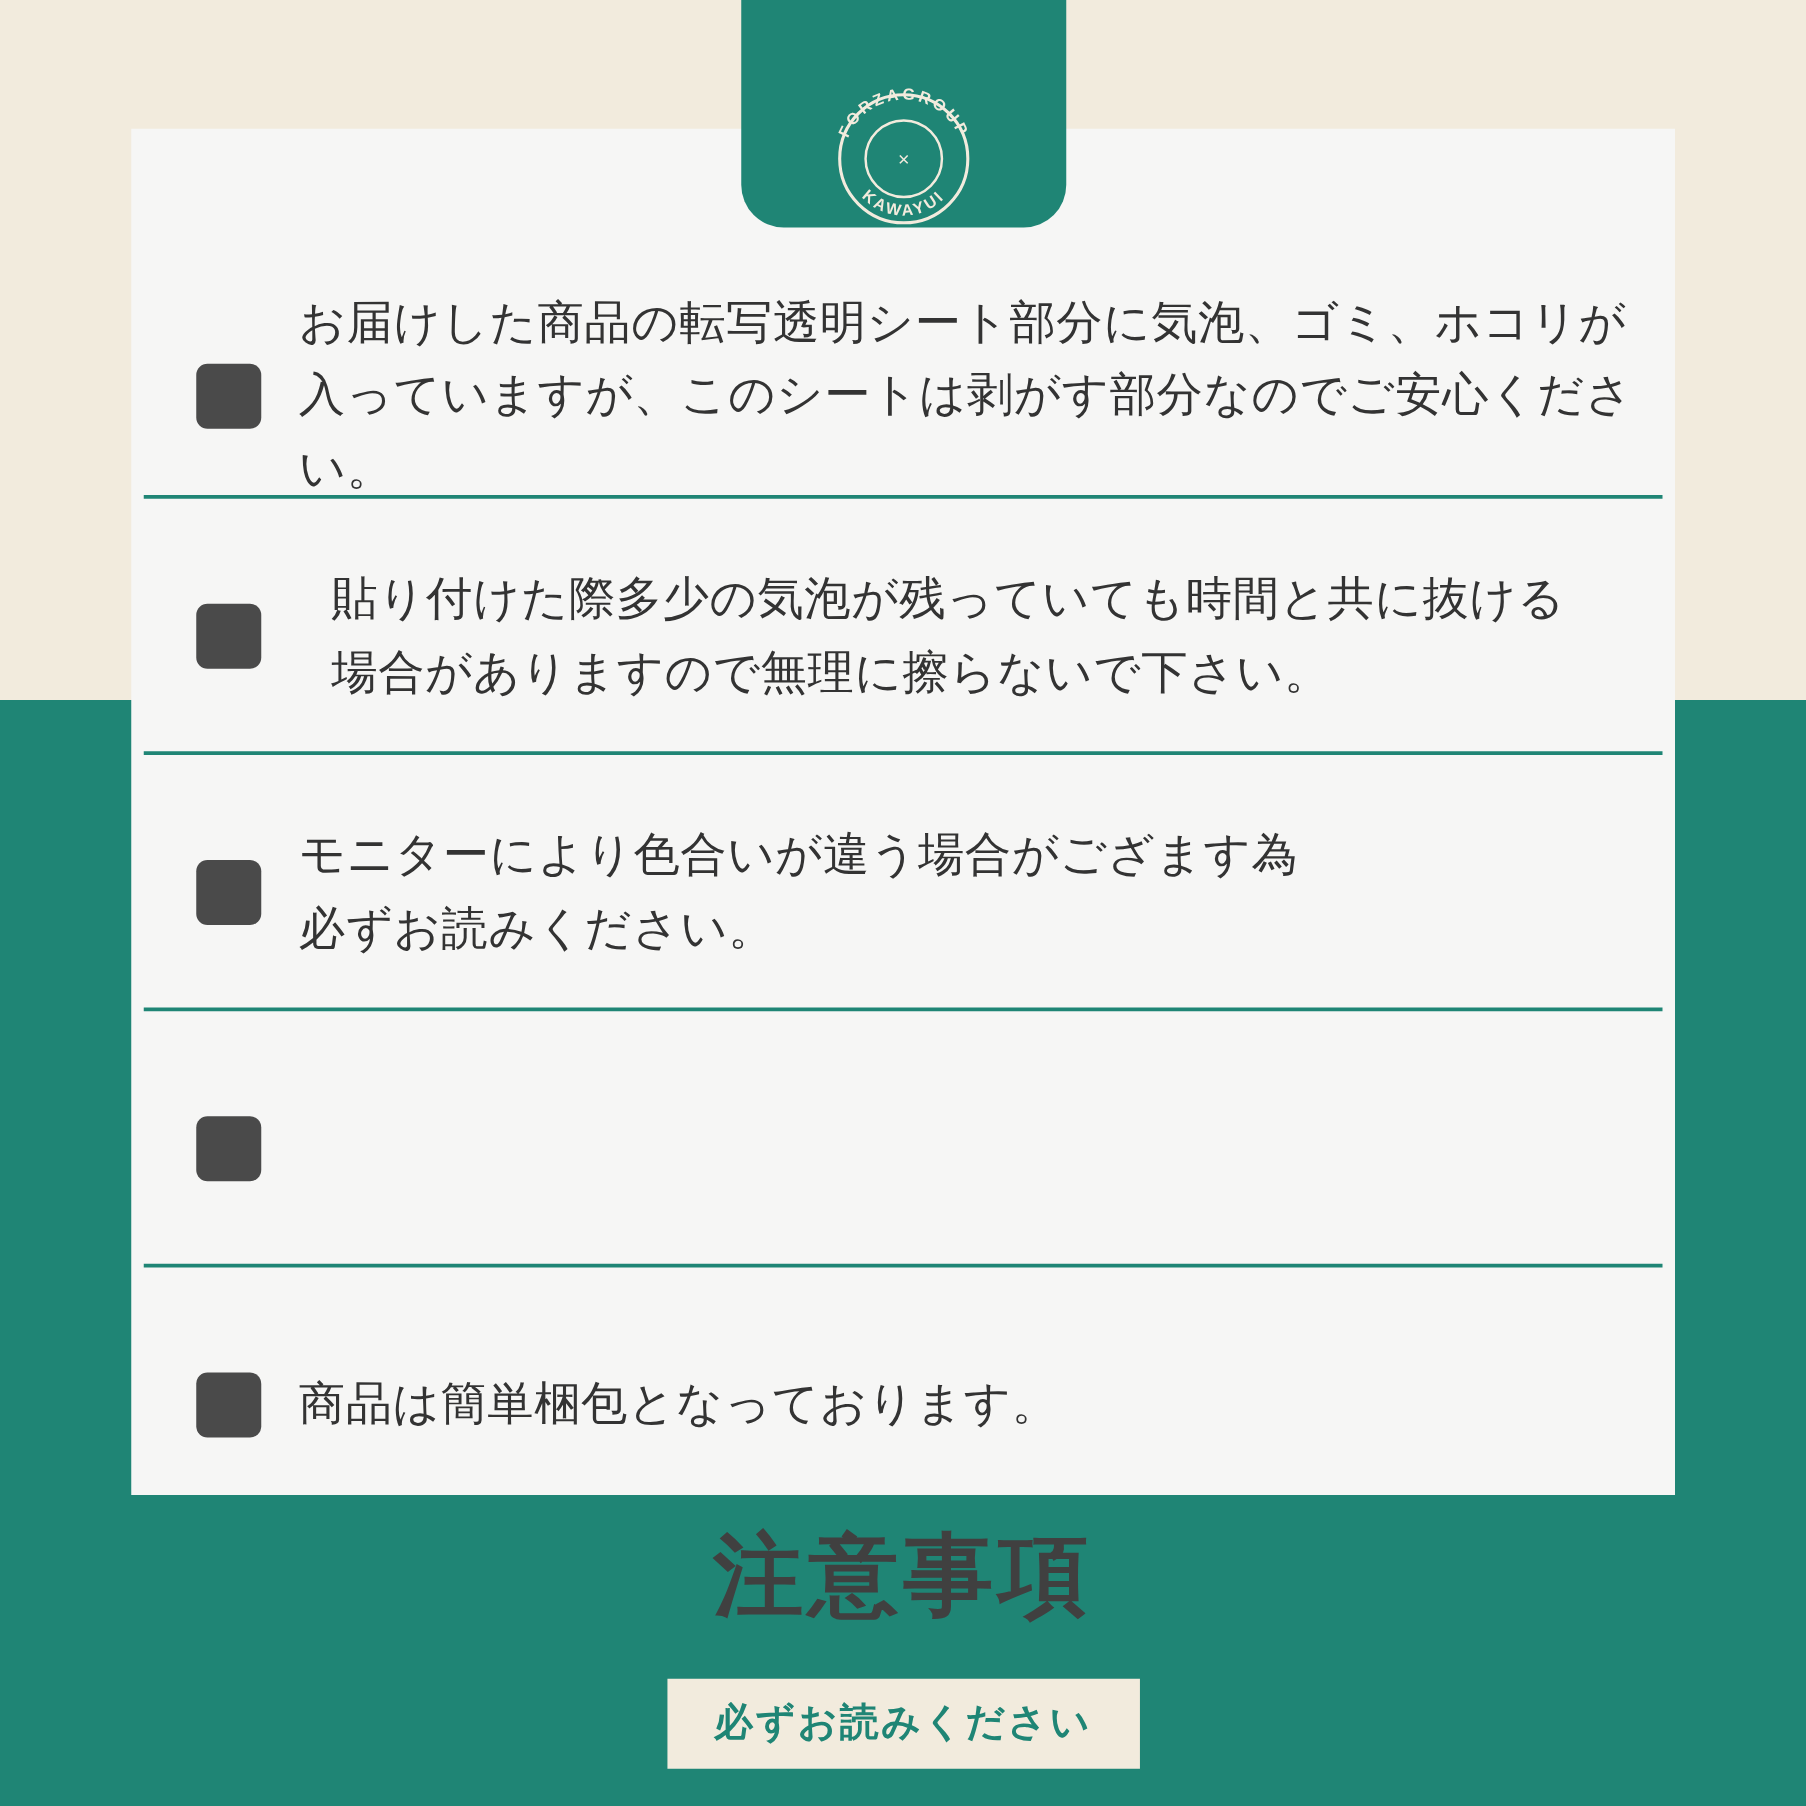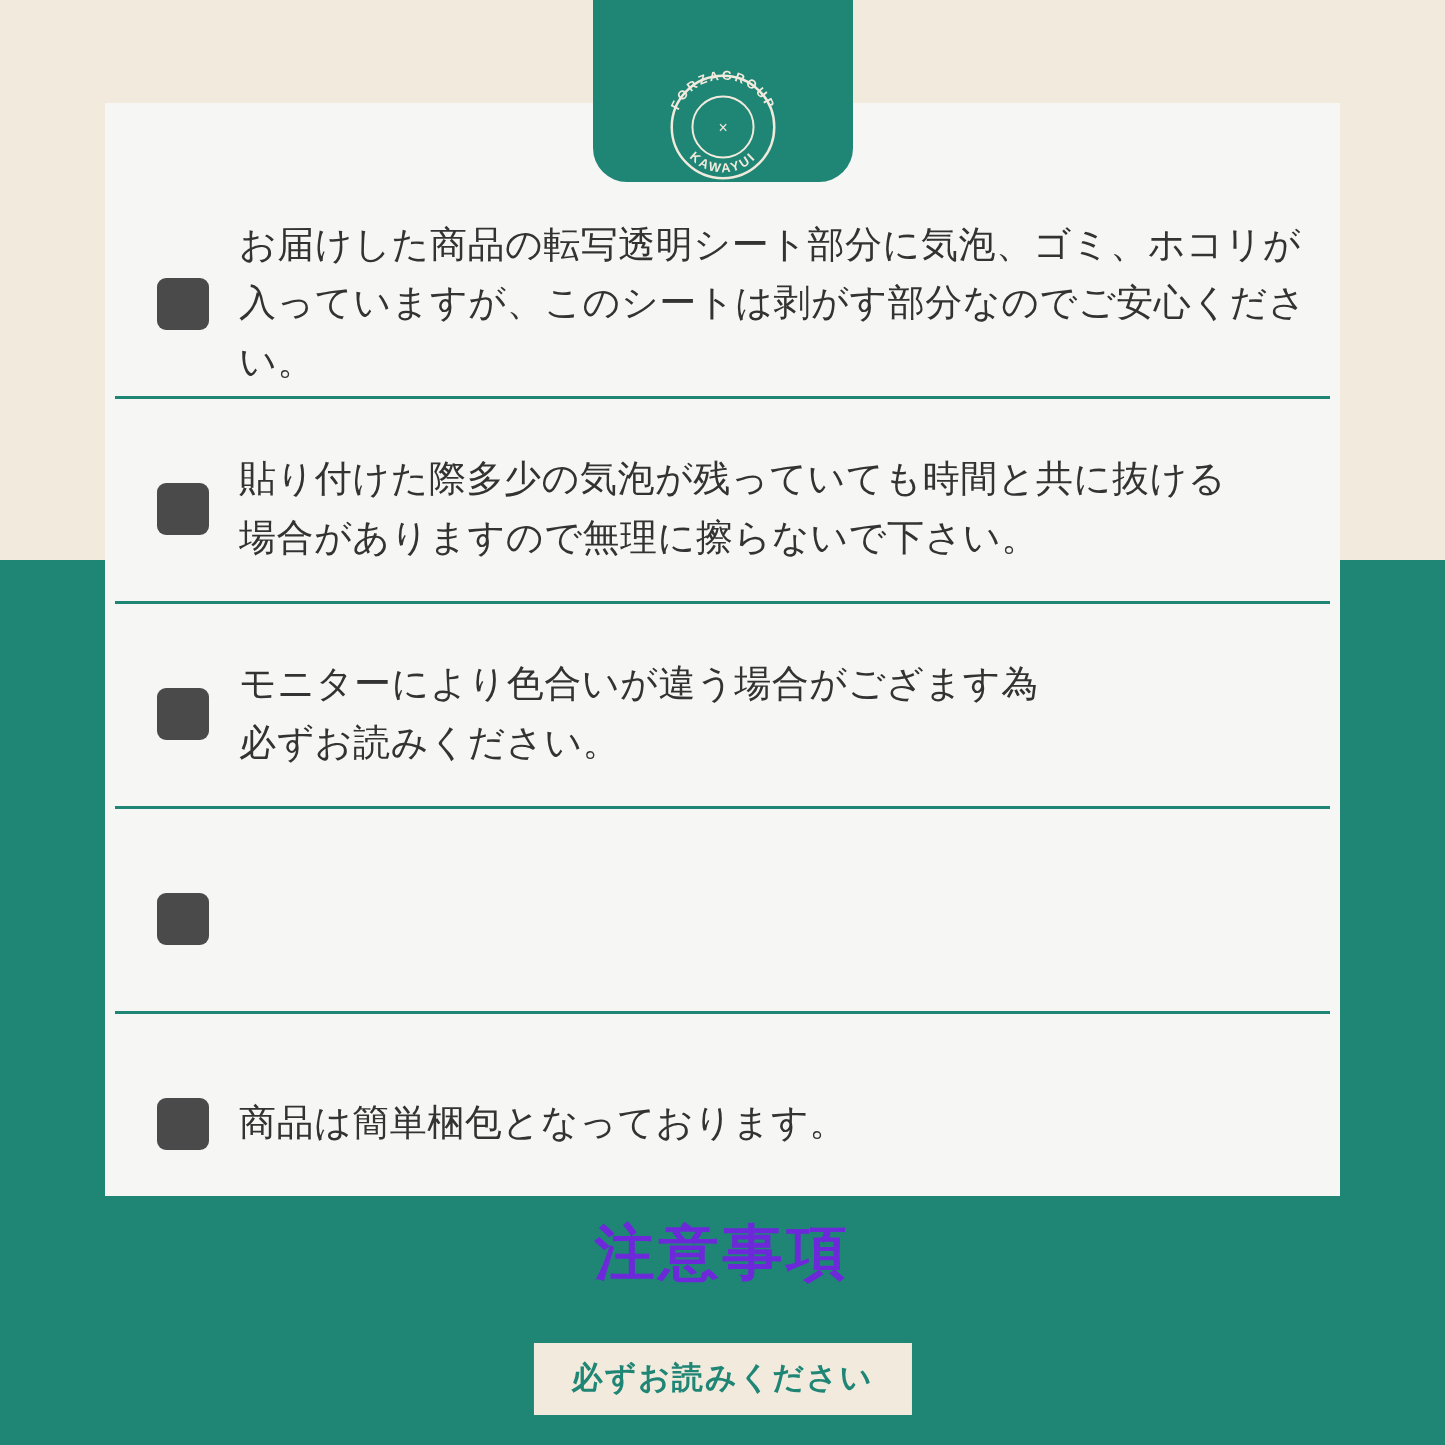--- a/index.html
+++ b/index.html
@@ -98,23 +98,23 @@
     white-space: pre-line;
   }
 
   
   #footer-title {
     position: absolute;
     left: 0;
     top: 1213px;
     width: 1445px;
     text-align: center;
-    font-size: 60px;
+    font-size: 72px;
     font-weight: 700;
-    color: #6d28d9;
+    color: #404040;
     letter-spacing: 4px;
     z-index: 5;
   }
   #footer-pill {
     position: absolute;
     left: 50%;
     top: 1343px;
     transform: translateX(-50%);
     background: #f2ebdd;
     color: #1f8575;
@@ -127,28 +127,28 @@
   }
 </style>
 </head>
 <body>
 
 <div id="bg-top"></div>
 <div id="bg-bottom"></div>
 
 <div id="card">
 
-  <div class="note-row" style="top:113px;height:175px;">
+  <div class="note-row" style="top:126px;height:175px;">
     <div class="bullet"></div>
     <div class="note-text">お届けした商品の転写透明シート部分に気泡、ゴミ、ホコリが
 入っていますが、このシートは剥がす部分なのでご安心ください。</div>
   </div>
   <div class="divider" style="top:293px;"></div>
 
-  <div class="note-row" style="top:318px;height:175px;">
+  <div class="note-row" style="top:318px;height:175px;gap:26px;">
     <div class="bullet"></div>
     <div class="note-text">貼り付けた際多少の気泡が残っていても時間と共に抜ける
 場合がありますので無理に擦らないで下さい。</div>
   </div>
   <div class="divider" style="top:498px;"></div>
 
   <div class="note-row" style="top:523px;height:175px;">
     <div class="bullet"></div>
     <div class="note-text">モニターにより色合いが違う場合がござます為
 必ずお読みください。</div>

